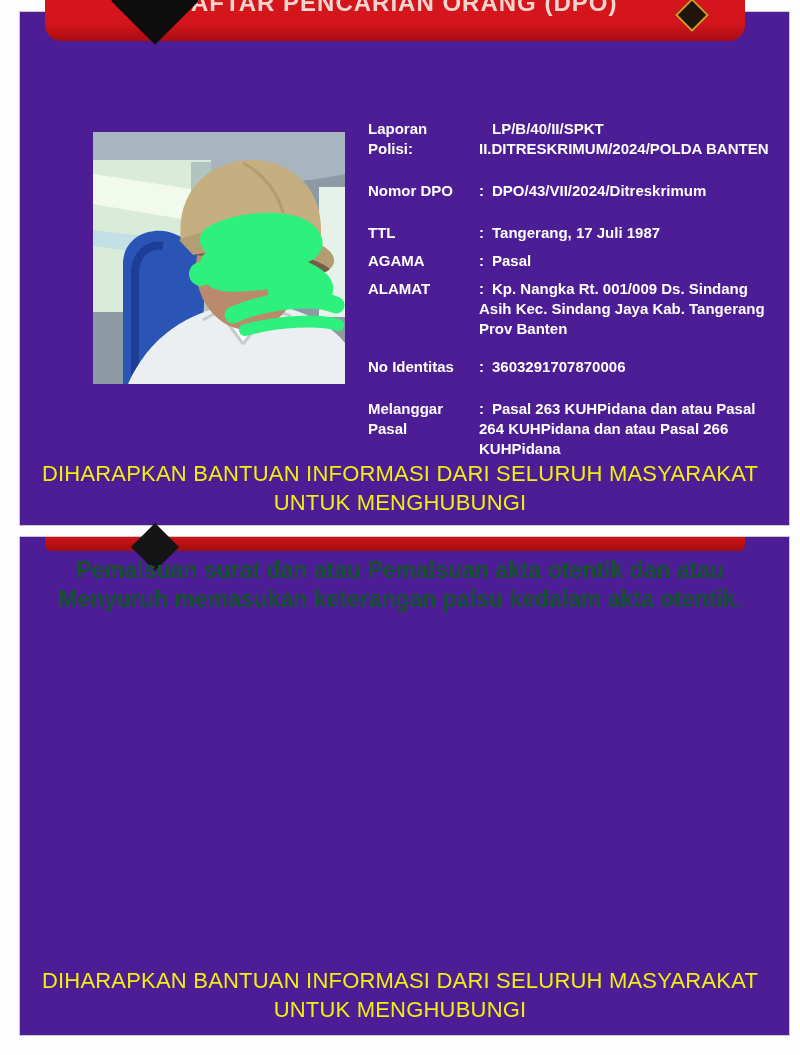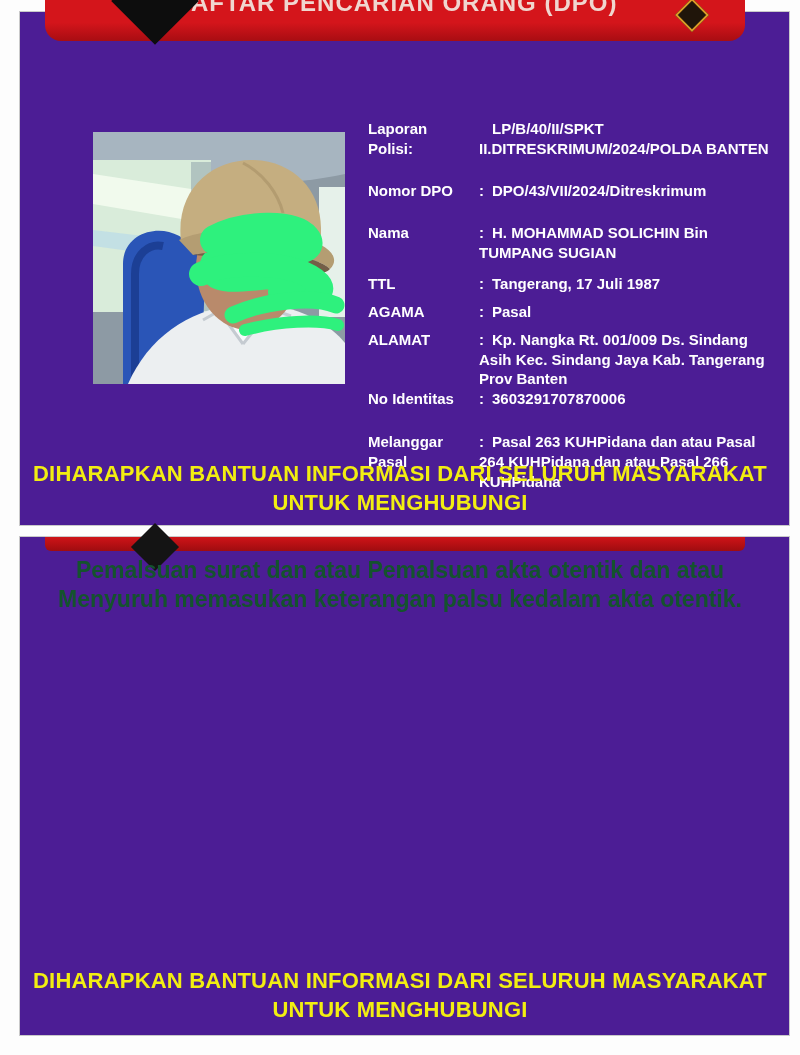--- a/index.html
+++ b/index.html
@@ -27,28 +27,28 @@
   .photo svg { display:block; width:100%; height:100%; }
   .photo-top { left:73px; top:120px; width:252px; height:252px; }
 
   
   .details { position:absolute; color:#ffffff; font-size:15px; line-height:1.33; }
   .details-top { left:348px; top:107px; width:402px; }
   .row { display:grid; grid-template-columns:107px 1fr; column-gap:4px; }
   .lbl { font-weight:700; }
   .sep { display:inline-block; width:13px; font-weight:700; }
   .panel-top .val { font-weight:700; }
-  .mb22{margin-bottom:22px} .mb18{} .mb11{margin-bottom:11px}
+  .mb22{margin-bottom:22px} .mb18{margin-bottom:18px} .mb11{margin-bottom:11px}
   .mb8{margin-bottom:8px} .mb7{margin-bottom:7px} .mb5{margin-bottom:23px}
 
   
   .crime-title { position:absolute; left:30px; top:556px; width:740px; text-align:center; color:#14532d; font-size:23px; font-weight:700; line-height:1.28; }
 
   
-  .callout { position:absolute; left:30px; width:740px; text-align:center; color:#f2ee11; font-weight:700; font-size:22px; line-height:1.3; letter-spacing:0.2px; }
+  .callout { position:absolute; left:30px; width:740px; text-align:center; color:#f2ee11; font-weight:400; font-size:22px; line-height:1.3; letter-spacing:0.2px; }
   .callout-top { top:460px; }
   .callout-bottom { top:967px; }
 </style>
 </head>
 <body>
 
 <div class="page">
 
   <section class="panel panel-top">
     <div class="photo photo-top">
@@ -80,24 +80,20 @@
     </div>
 
     <div class="details details-top">
       <div class="row mb22 row-laporan">
         <span class="lbl">Laporan Polisi:</span>
         <span class="val"><span class="sep"></span><span>LP/B/40/II/SPKT II.DITRESKRIMUM/2024/POLDA BANTEN</span></span>
       </div>
       <div class="row mb22">
         <span class="lbl">Nomor DPO</span>
         <span class="val"><span class="sep">:</span><span>DPO/43/VII/2024/Ditreskrimum</span></span>
-      </div>
-      <div class="row mb11">
-        <span class="lbl">Nama</span>
-        <span class="val"><span class="sep">:</span><span>H. MOHAMMAD SOLICHIN Bin TUMPANG SUGIAN</span></span>
       </div>
       <div class="row mb8">
         <span class="lbl">TTL</span>
         <span class="val"><span class="sep">:</span><span>Tangerang, 17 Juli 1987</span></span>
       </div>
       <div class="row mb8">
         <span class="lbl">AGAMA</span>
         <span class="val"><span class="sep">:</span><span>Pasal</span></span>
       </div>
       <div class="row mb18">

